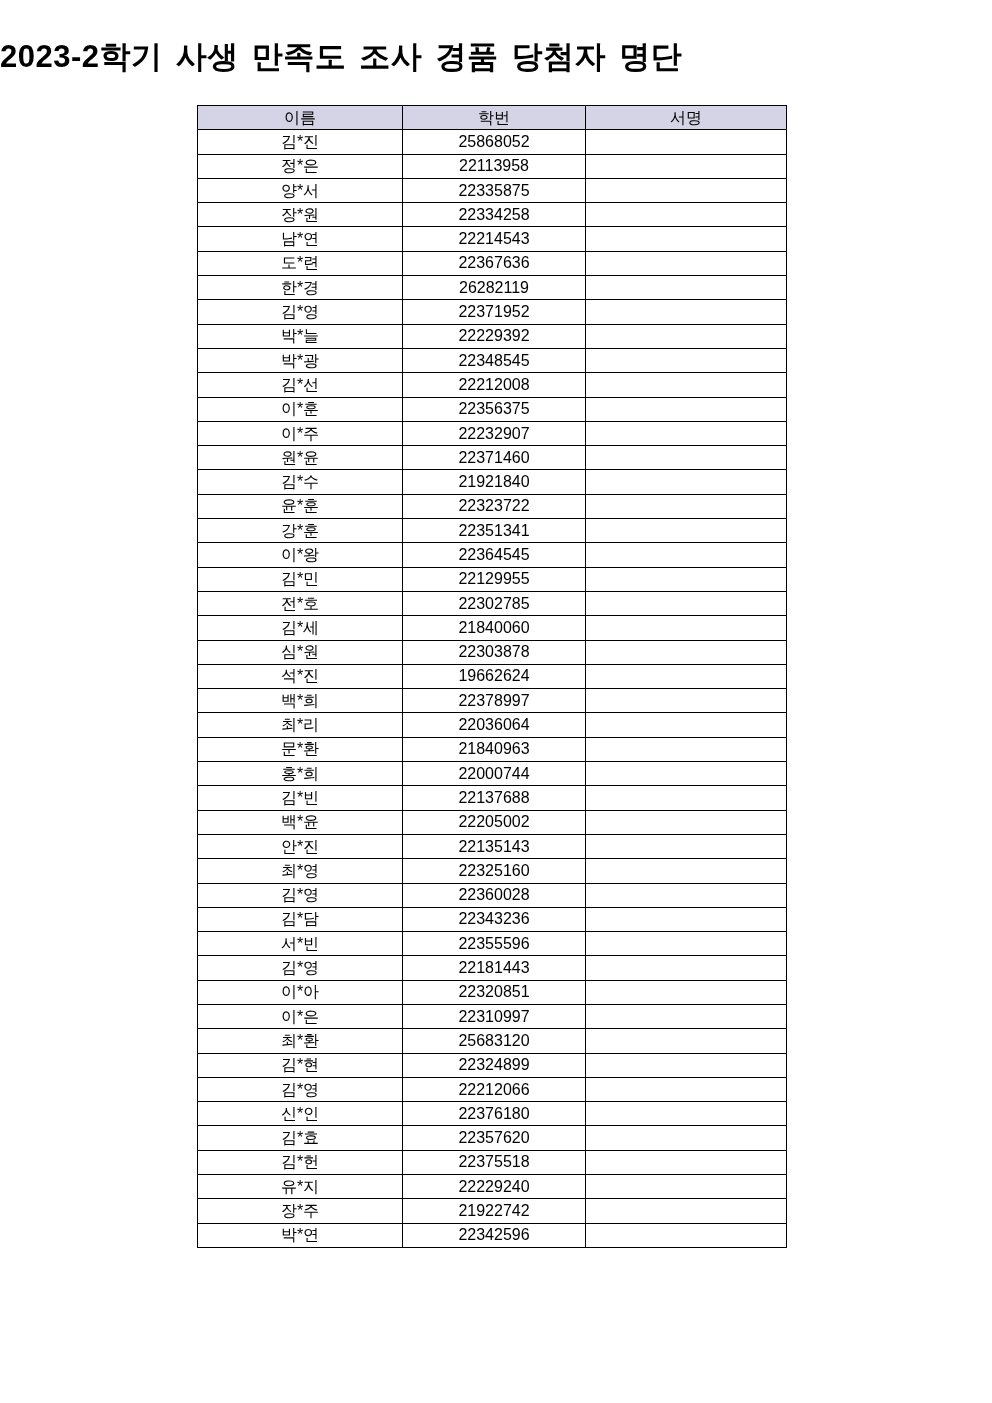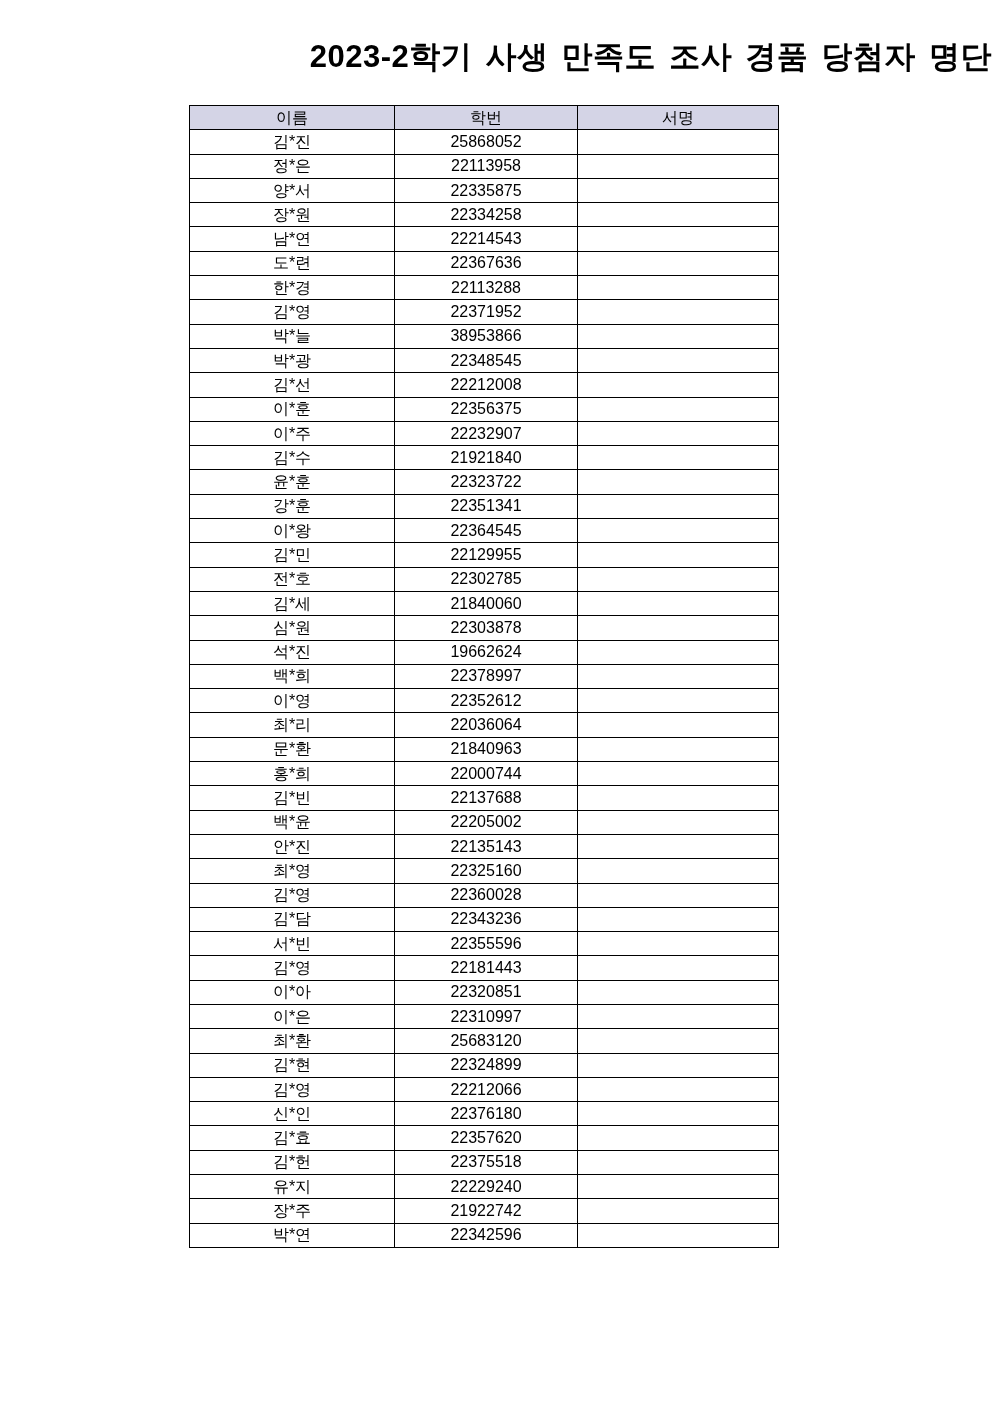--- a/index.html
+++ b/index.html
@@ -13,30 +13,30 @@
     width: 992px;
     height: 1403px;
     background: #ffffff;
     overflow: hidden;
   }
   .page-title {
     position: absolute;
     top: 36px;
     left: 0;
     width: 100%;
-    text-align: right;
+    text-align: left;
     font-size: 31px;
     font-weight: bold;
     letter-spacing: 0.5px;
     color: #000000;
     word-spacing: 4px;
   }
   table.winners {
     position: absolute;
-    left: 189px;
+    left: 197px;
     top: 105px;
     border-collapse: collapse;
     table-layout: fixed;
     width: 589px;
   }
   table.winners col.c-name { width: 205px; }
   table.winners col.c-id   { width: 183px; }
   table.winners col.c-sign { width: 201px; }
   table.winners th,
   table.winners td {
@@ -101,31 +101,31 @@
           <td>22214543</td>
           <td></td>
         </tr>
         <tr>
           <td>도*련</td>
           <td>22367636</td>
           <td></td>
         </tr>
         <tr>
           <td>한*경</td>
-          <td>22113288</td>
+          <td>26282119</td>
           <td></td>
         </tr>
         <tr>
           <td>김*영</td>
           <td>22371952</td>
           <td></td>
         </tr>
         <tr>
           <td>박*늘</td>
-          <td>38953866</td>
+          <td>22229392</td>
           <td></td>
         </tr>
         <tr>
           <td>박*광</td>
           <td>22348545</td>
           <td></td>
         </tr>
         <tr>
           <td>김*선</td>
           <td>22212008</td>
@@ -135,20 +135,25 @@
           <td>이*훈</td>
           <td>22356375</td>
           <td></td>
         </tr>
         <tr>
           <td>이*주</td>
           <td>22232907</td>
           <td></td>
         </tr>
         <tr>
+          <td>원*윤</td>
+          <td>22371460</td>
+          <td></td>
+        </tr>
+        <tr>
           <td>김*수</td>
           <td>21921840</td>
           <td></td>
         </tr>
         <tr>
           <td>윤*훈</td>
           <td>22323722</td>
           <td></td>
         </tr>
         <tr>
@@ -182,25 +187,20 @@
           <td></td>
         </tr>
         <tr>
           <td>석*진</td>
           <td>19662624</td>
           <td></td>
         </tr>
         <tr>
           <td>백*희</td>
           <td>22378997</td>
-          <td></td>
-        </tr>
-        <tr>
-          <td>이*영</td>
-          <td>22352612</td>
           <td></td>
         </tr>
         <tr>
           <td>최*리</td>
           <td>22036064</td>
           <td></td>
         </tr>
         <tr>
           <td>문*환</td>
           <td>21840963</td>

